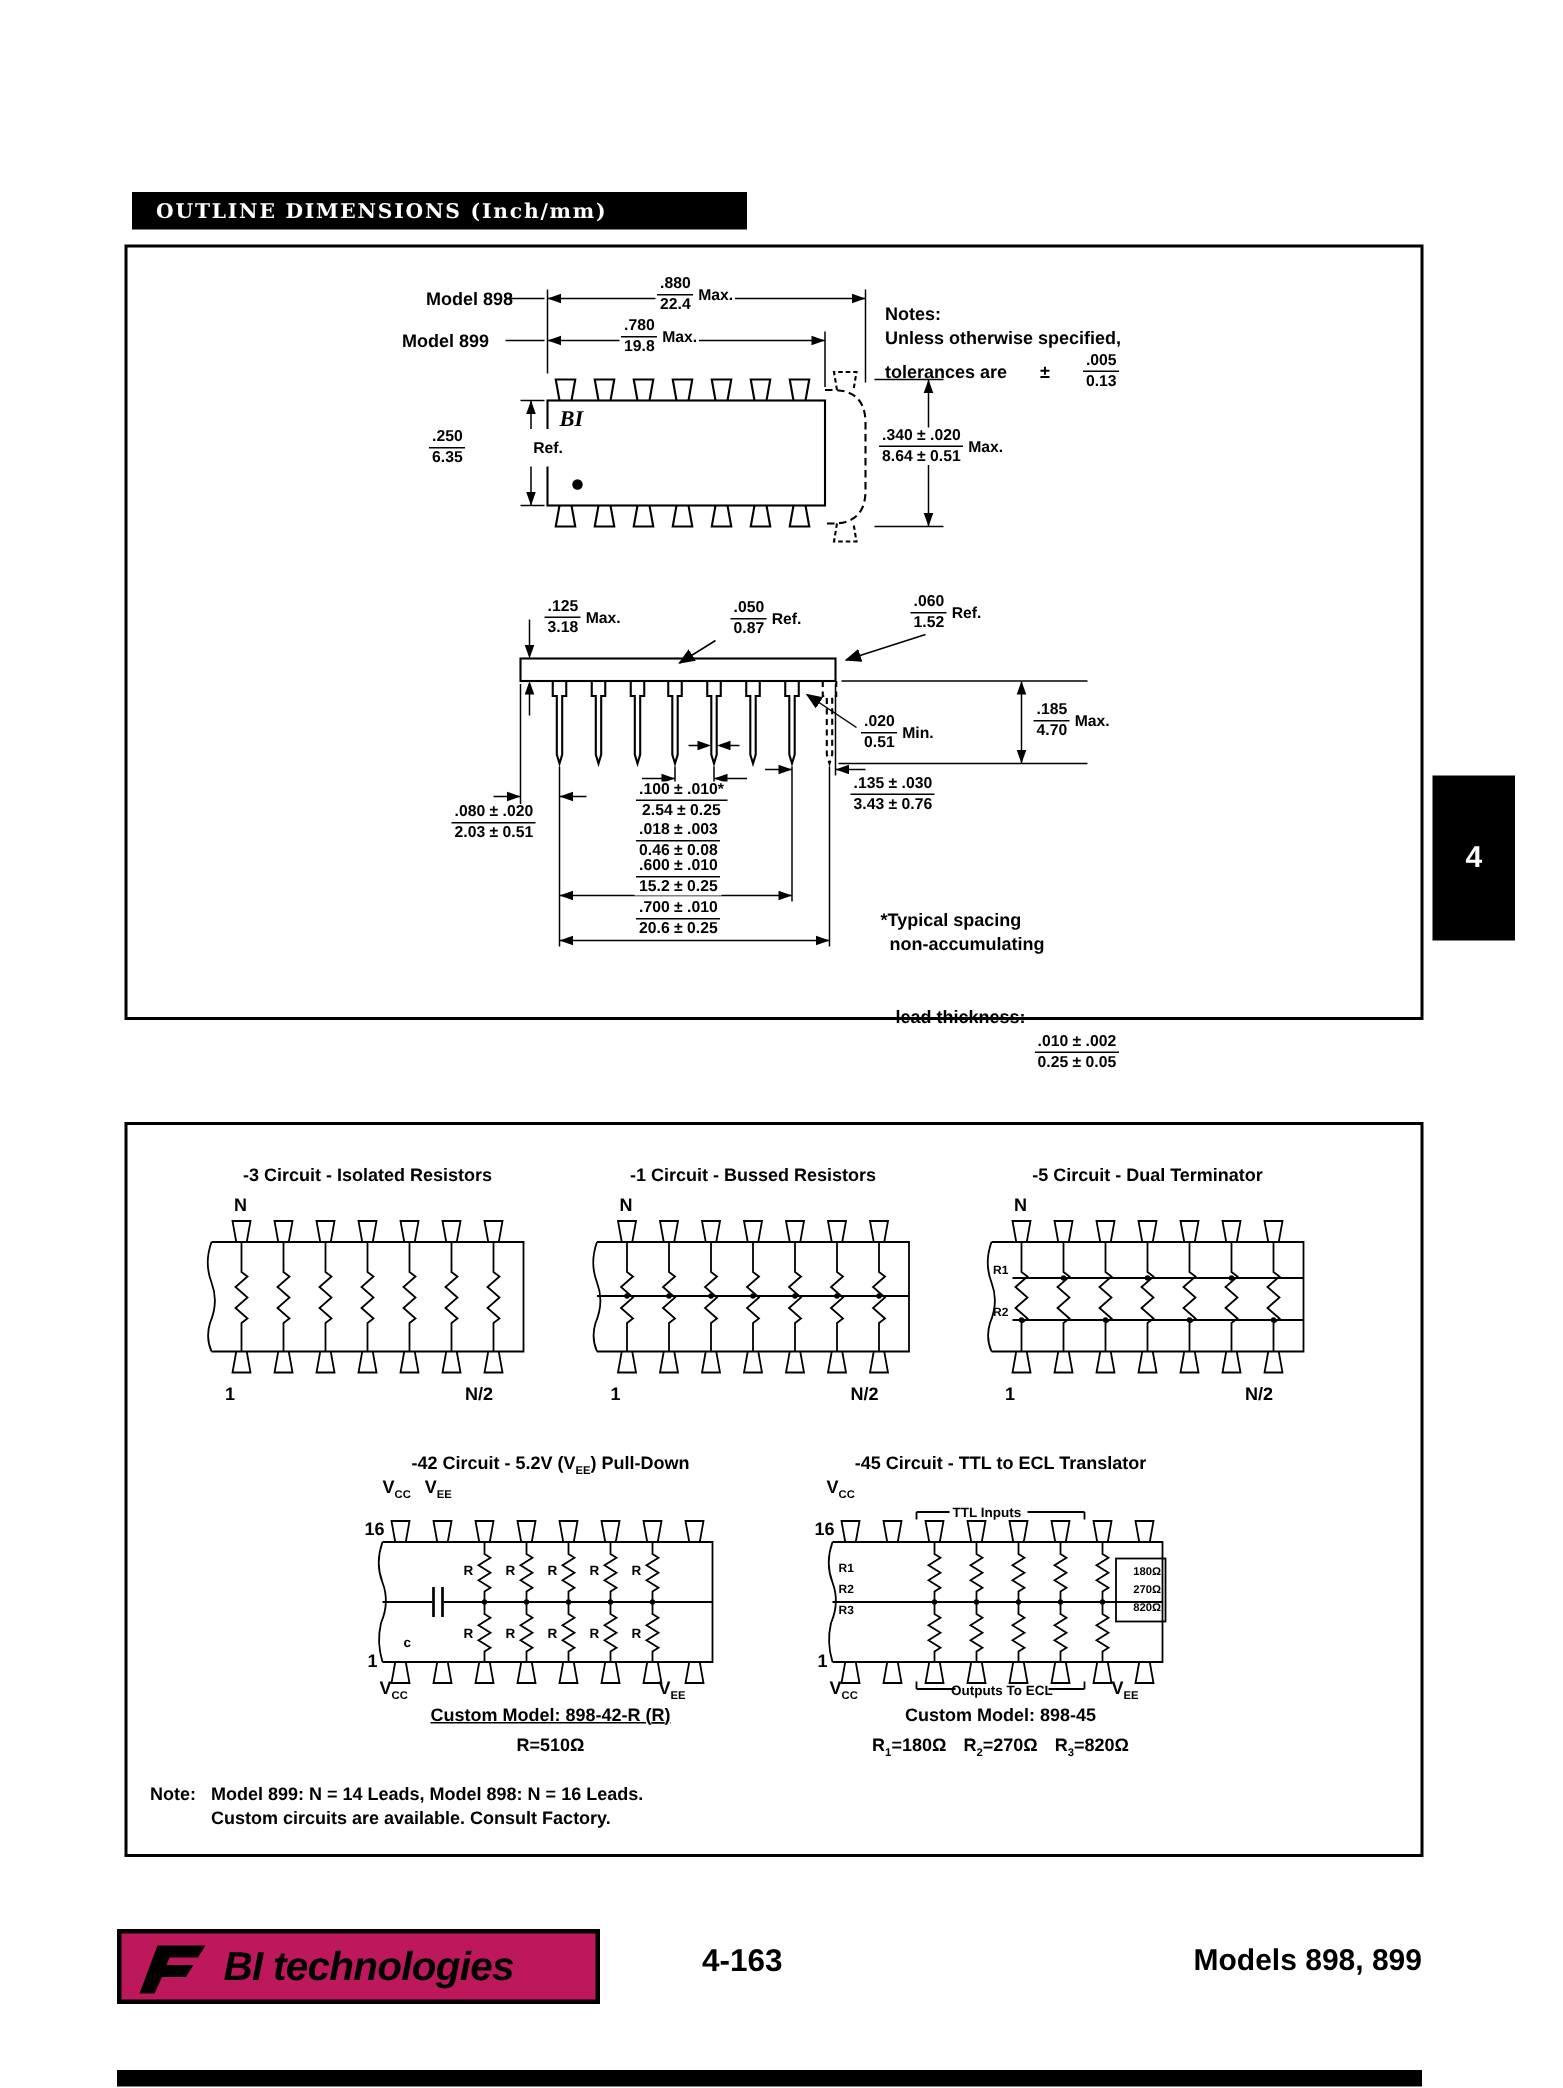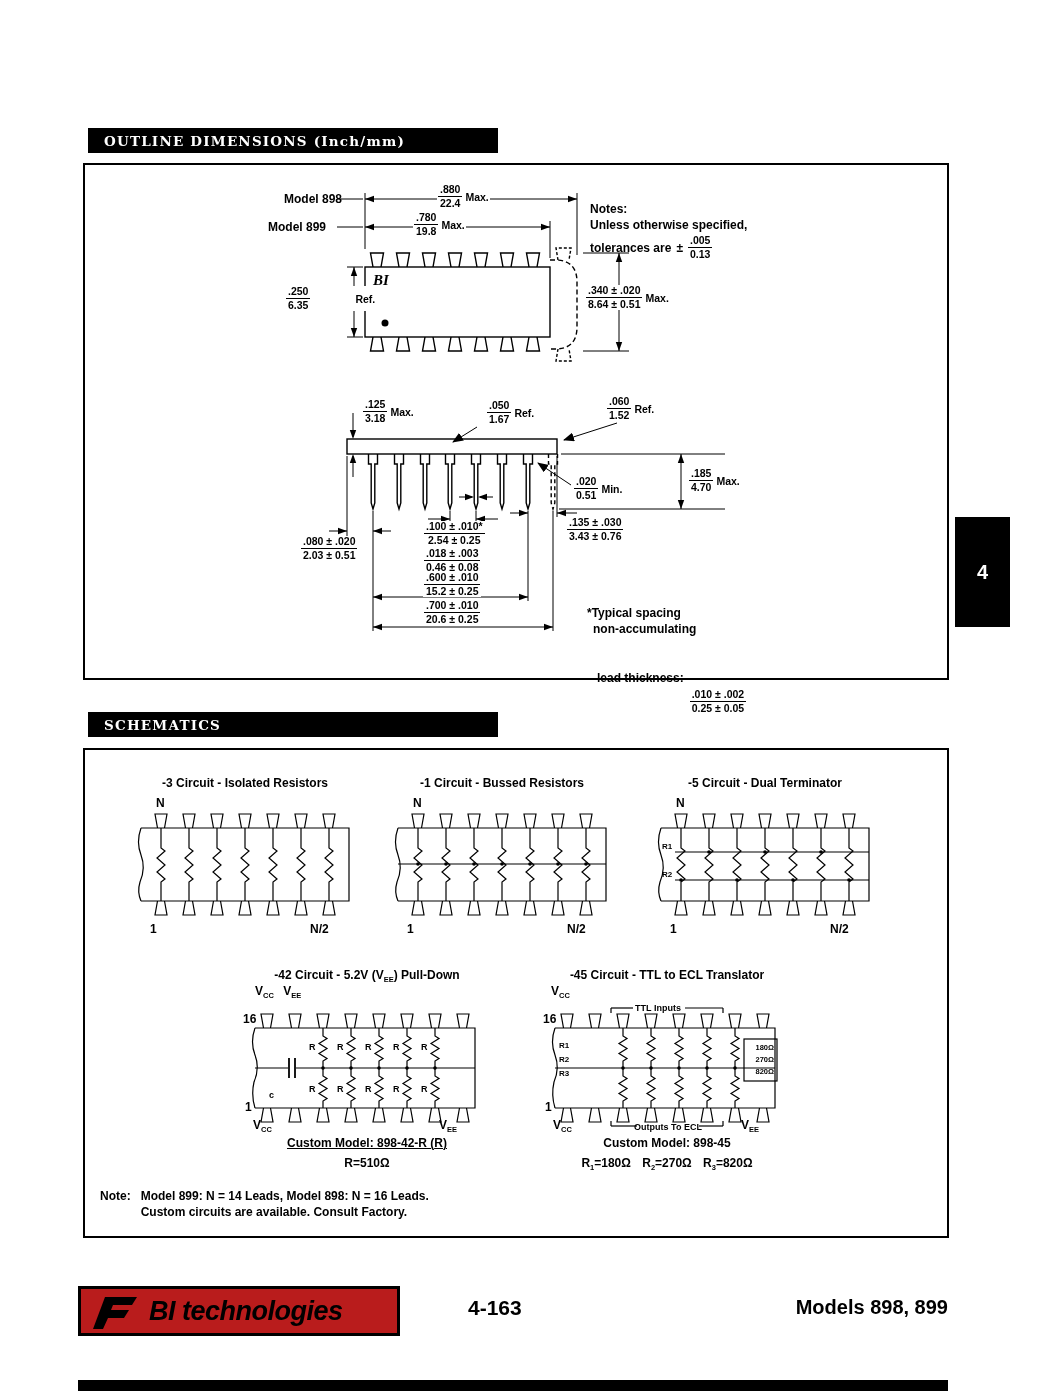--- a/index.html
+++ b/index.html
@@ -16,21 +16,21 @@
   .frac .num{display:block;border-bottom:1.3px solid #000;padding:0 2px 1px;line-height:11px;}
   .frac .den{display:block;padding:1px 2px 0;line-height:11px;}
   .lbl{position:absolute;font:bold 12px "Liberation Sans",sans-serif;white-space:nowrap;}
   sub.s{font-size:7.5px;font-weight:bold;}
   .schem-title{position:absolute;width:230px;text-align:center;font:bold 12px "Liberation Sans",sans-serif;}
   .ctr{text-align:center;}
   .ul{text-decoration:underline;}
   .tab4{position:absolute;left:955px;top:517px;width:55px;height:110px;background:#000;color:#fff;
         display:flex;align-items:center;justify-content:center;font:bold 20px "Liberation Sans",sans-serif;}
   .logo-box{position:absolute;left:78px;top:1286px;width:322px;height:50px;border:3px solid #000;
-            box-sizing:border-box;display:flex;align-items:center;padding-left:8px;gap:8px;background:#b91c1c;}
+            box-sizing:border-box;display:flex;align-items:center;padding-left:8px;gap:8px;background:#be185d;}
   .brand{font:italic 800 27px "Liberation Sans",sans-serif;letter-spacing:-0.5px;}
   .footer-num{position:absolute;left:468px;top:1296px;font:bold 21px "Liberation Sans",sans-serif;}
   .footer-models{position:absolute;right:94px;top:1296px;font:bold 20px "Liberation Sans",sans-serif;}
   .bottom-bar{position:absolute;left:78px;top:1380px;width:870px;height:11px;background:#000;}
   svg{display:block;}
   svg text{font-family:"Liberation Sans",sans-serif;}
 </style>
 </head>
 <body>
 
@@ -167,21 +167,21 @@
       <span class="frac">
           <span class="num">.780</span>
           <span class="den">19.8</span>
         </span>
       <span>Max.</span>
     </div>
 
     <div class="lbl" style="left:505px;top:36px;font-size:12px;line-height:16px;">
       <div>Notes:</div>
       <div>Unless otherwise specified,</div>
-      <div style="display:flex;align-items:center;gap:5px;margin-top:2px;">
+      <div style="display:flex;align-items:center;gap:22px;margin-top:2px;">
         <span>tolerances are</span>
         <span>±</span>
         <span class="frac" style="font-size:10.5px;">
             <span class="num">.005</span>
             <span class="den">0.13</span>
           </span>
       </div>
     </div>
 
     <div class="lbl" style="left:288px;top:107px;font:italic 800 15px 'Liberation Serif',serif;">BI</div>
@@ -204,21 +204,21 @@
     <div class="dim" style="left:277px;top:234px;">
       <span class="frac">
           <span class="num">.125</span>
           <span class="den">3.18</span>
         </span>
       <span>Max.</span>
     </div>
     <div class="dim" style="left:374px;top:235px;margin-left:27px;">
       <span class="frac">
           <span class="num">.050</span>
-          <span class="den">1.67</span>
+          <span class="den">0.87</span>
         </span>
       <span>Ref.</span>
     </div>
     <div class="dim" style="left:521px;top:231px;">
       <span class="frac">
           <span class="num">.060</span>
           <span class="den">1.52</span>
         </span>
       <span>Ref.</span>
     </div>
@@ -281,21 +281,20 @@
       <span>lead thickness:</span>
       <span class="frac" style="font-size:10.5px;margin-top:48px;">
           <span class="num">.010 ± .002</span>
           <span class="den">0.25 ± 0.05</span>
         </span>
     </div>
   </div>
 
   <div class="tab4">4</div>
 
-  <div class="bar" style="left:88px;top:712px;">SCHEMATICS</div>
 
   <div class="panel" style="left:83px;top:748px;width:866px;height:490px;">
 
     <div class="abs" style="left:45px;top:26px;width:230px;height:166px;">
       <div class="schem-title" style="left:0;top:0;">-3 Circuit - Isolated Resistors</div>
       <div class="lbl" style="left:26px;top:20px;">N</div>
       <svg class="abs" style="left:5px;top:36px;" width="220" height="105" viewBox="0 0 220 105">
         <g stroke="#000" fill="none" stroke-width="1.2">
           <path d="M6,16 H214 V89 H6"></path>
           <path d="M6,16 Q1,30 6,43 Q11,56 5,70 Q2,80 6,89"></path>

